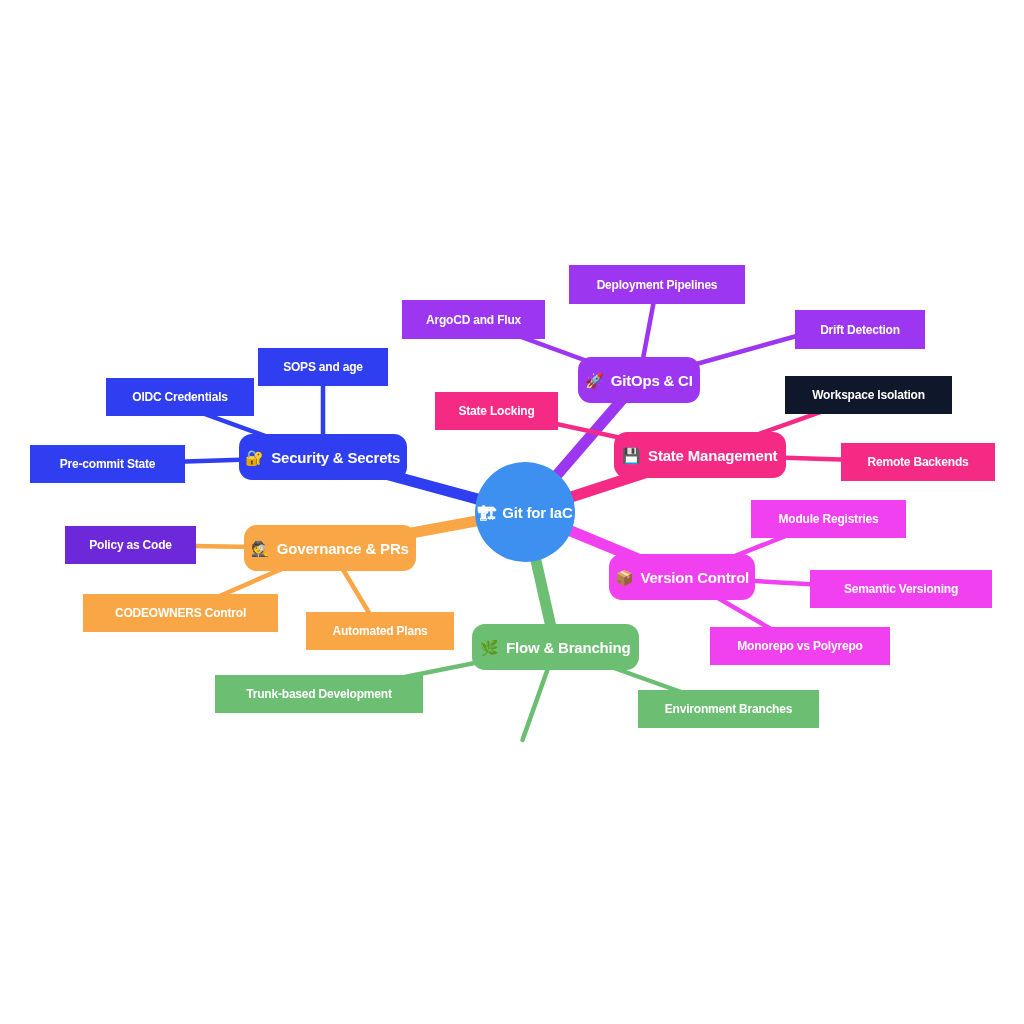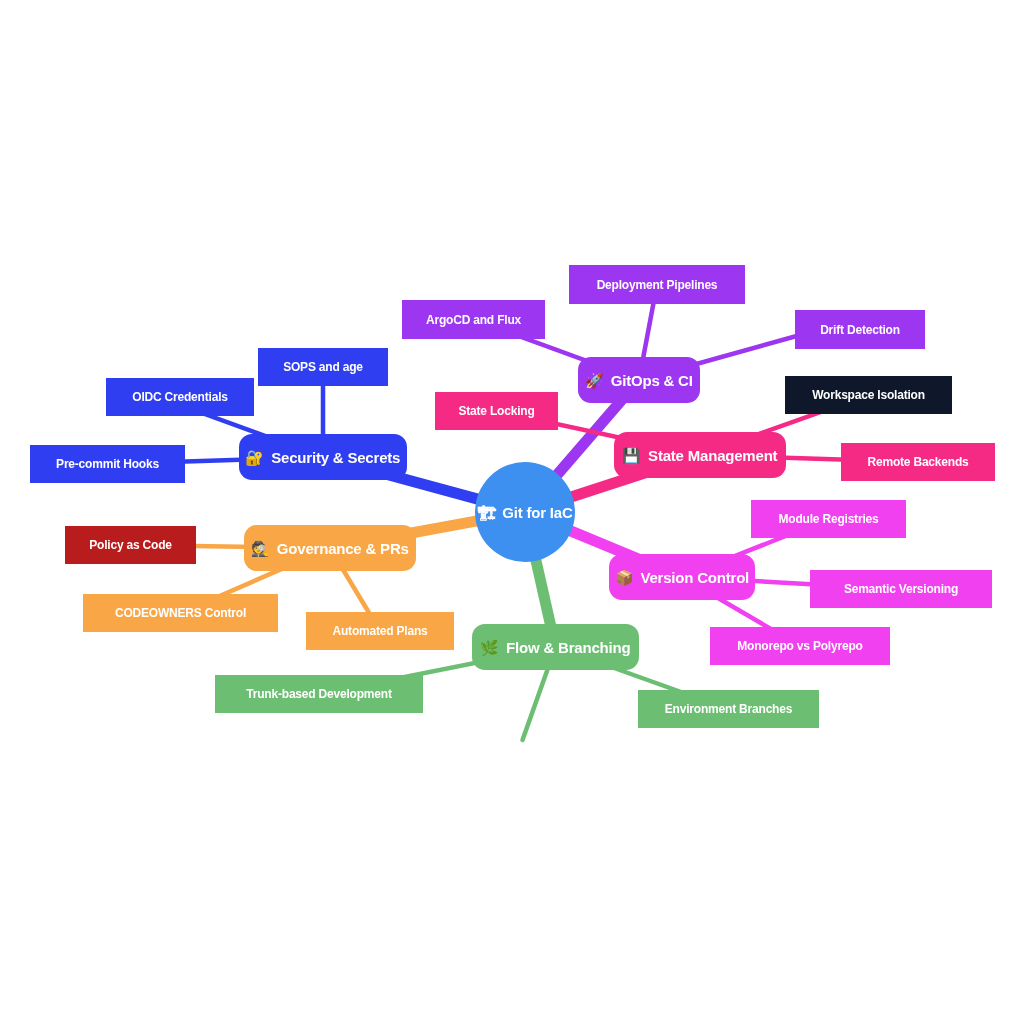--- a/index.html
+++ b/index.html
@@ -141,35 +141,35 @@
     <div class="node node-leaf" style="left: 215px; top: 675px; width: 208px; height: 38px; background: rgb(108, 190, 114);">
       <span class="node-label">Trunk-based Development</span>
     </div>
     <div class="node node-leaf" style="left: 638px; top: 690px; width: 181px; height: 38px; background: rgb(108, 190, 114);">
       <span class="node-label">Environment Branches</span>
     </div>
     <div class="node node-branch" style="left: 244px; top: 525px; width: 172px; height: 46px; background: rgb(249, 166, 70);">
       <span class="node-emoji">🕵️</span>
       <span class="node-label">Governance &amp; PRs</span>
     </div>
-    <div class="node node-leaf" style="left: 65px; top: 526px; width: 131px; height: 38px; background: #b91c1c;">
+    <div class="node node-leaf" style="left: 65px; top: 526px; width: 131px; height: 38px; background: #6d28d9;">
       <span class="node-label">Policy as Code</span>
     </div>
     <div class="node node-leaf" style="left: 83px; top: 594px; width: 195px; height: 38px; background: rgb(249, 166, 70);">
       <span class="node-label">CODEOWNERS Control</span>
     </div>
     <div class="node node-leaf" style="left: 306px; top: 612px; width: 148px; height: 38px; background: rgb(249, 166, 70);">
       <span class="node-label">Automated Plans</span>
     </div>
     <div class="node node-branch" style="left: 239px; top: 434px; width: 168px; height: 46px; background: rgb(47, 62, 240);">
       <span class="node-emoji">🔐</span>
       <span class="node-label">Security &amp; Secrets</span>
     </div>
     <div class="node node-leaf" style="left: 84px; top: 378px; width: 148px; height: 38px; background: rgb(47, 62, 240); margin-left: 22px;">
       <span class="node-label">OIDC Credentials</span>
     </div>
     <div class="node node-leaf" style="left: 258px; top: 348px; width: 130px; height: 38px; background: rgb(47, 62, 240);">
       <span class="node-label">SOPS and age</span>
     </div>
     <div class="node node-leaf" style="left: 30px; top: 445px; width: 155px; height: 38px; background: rgb(47, 62, 240);">
-      <span class="node-label">Pre-commit Hooks</span>
+      <span class="node-label">Pre-commit State</span>
     </div>
   </div>
 
 </body></html>

